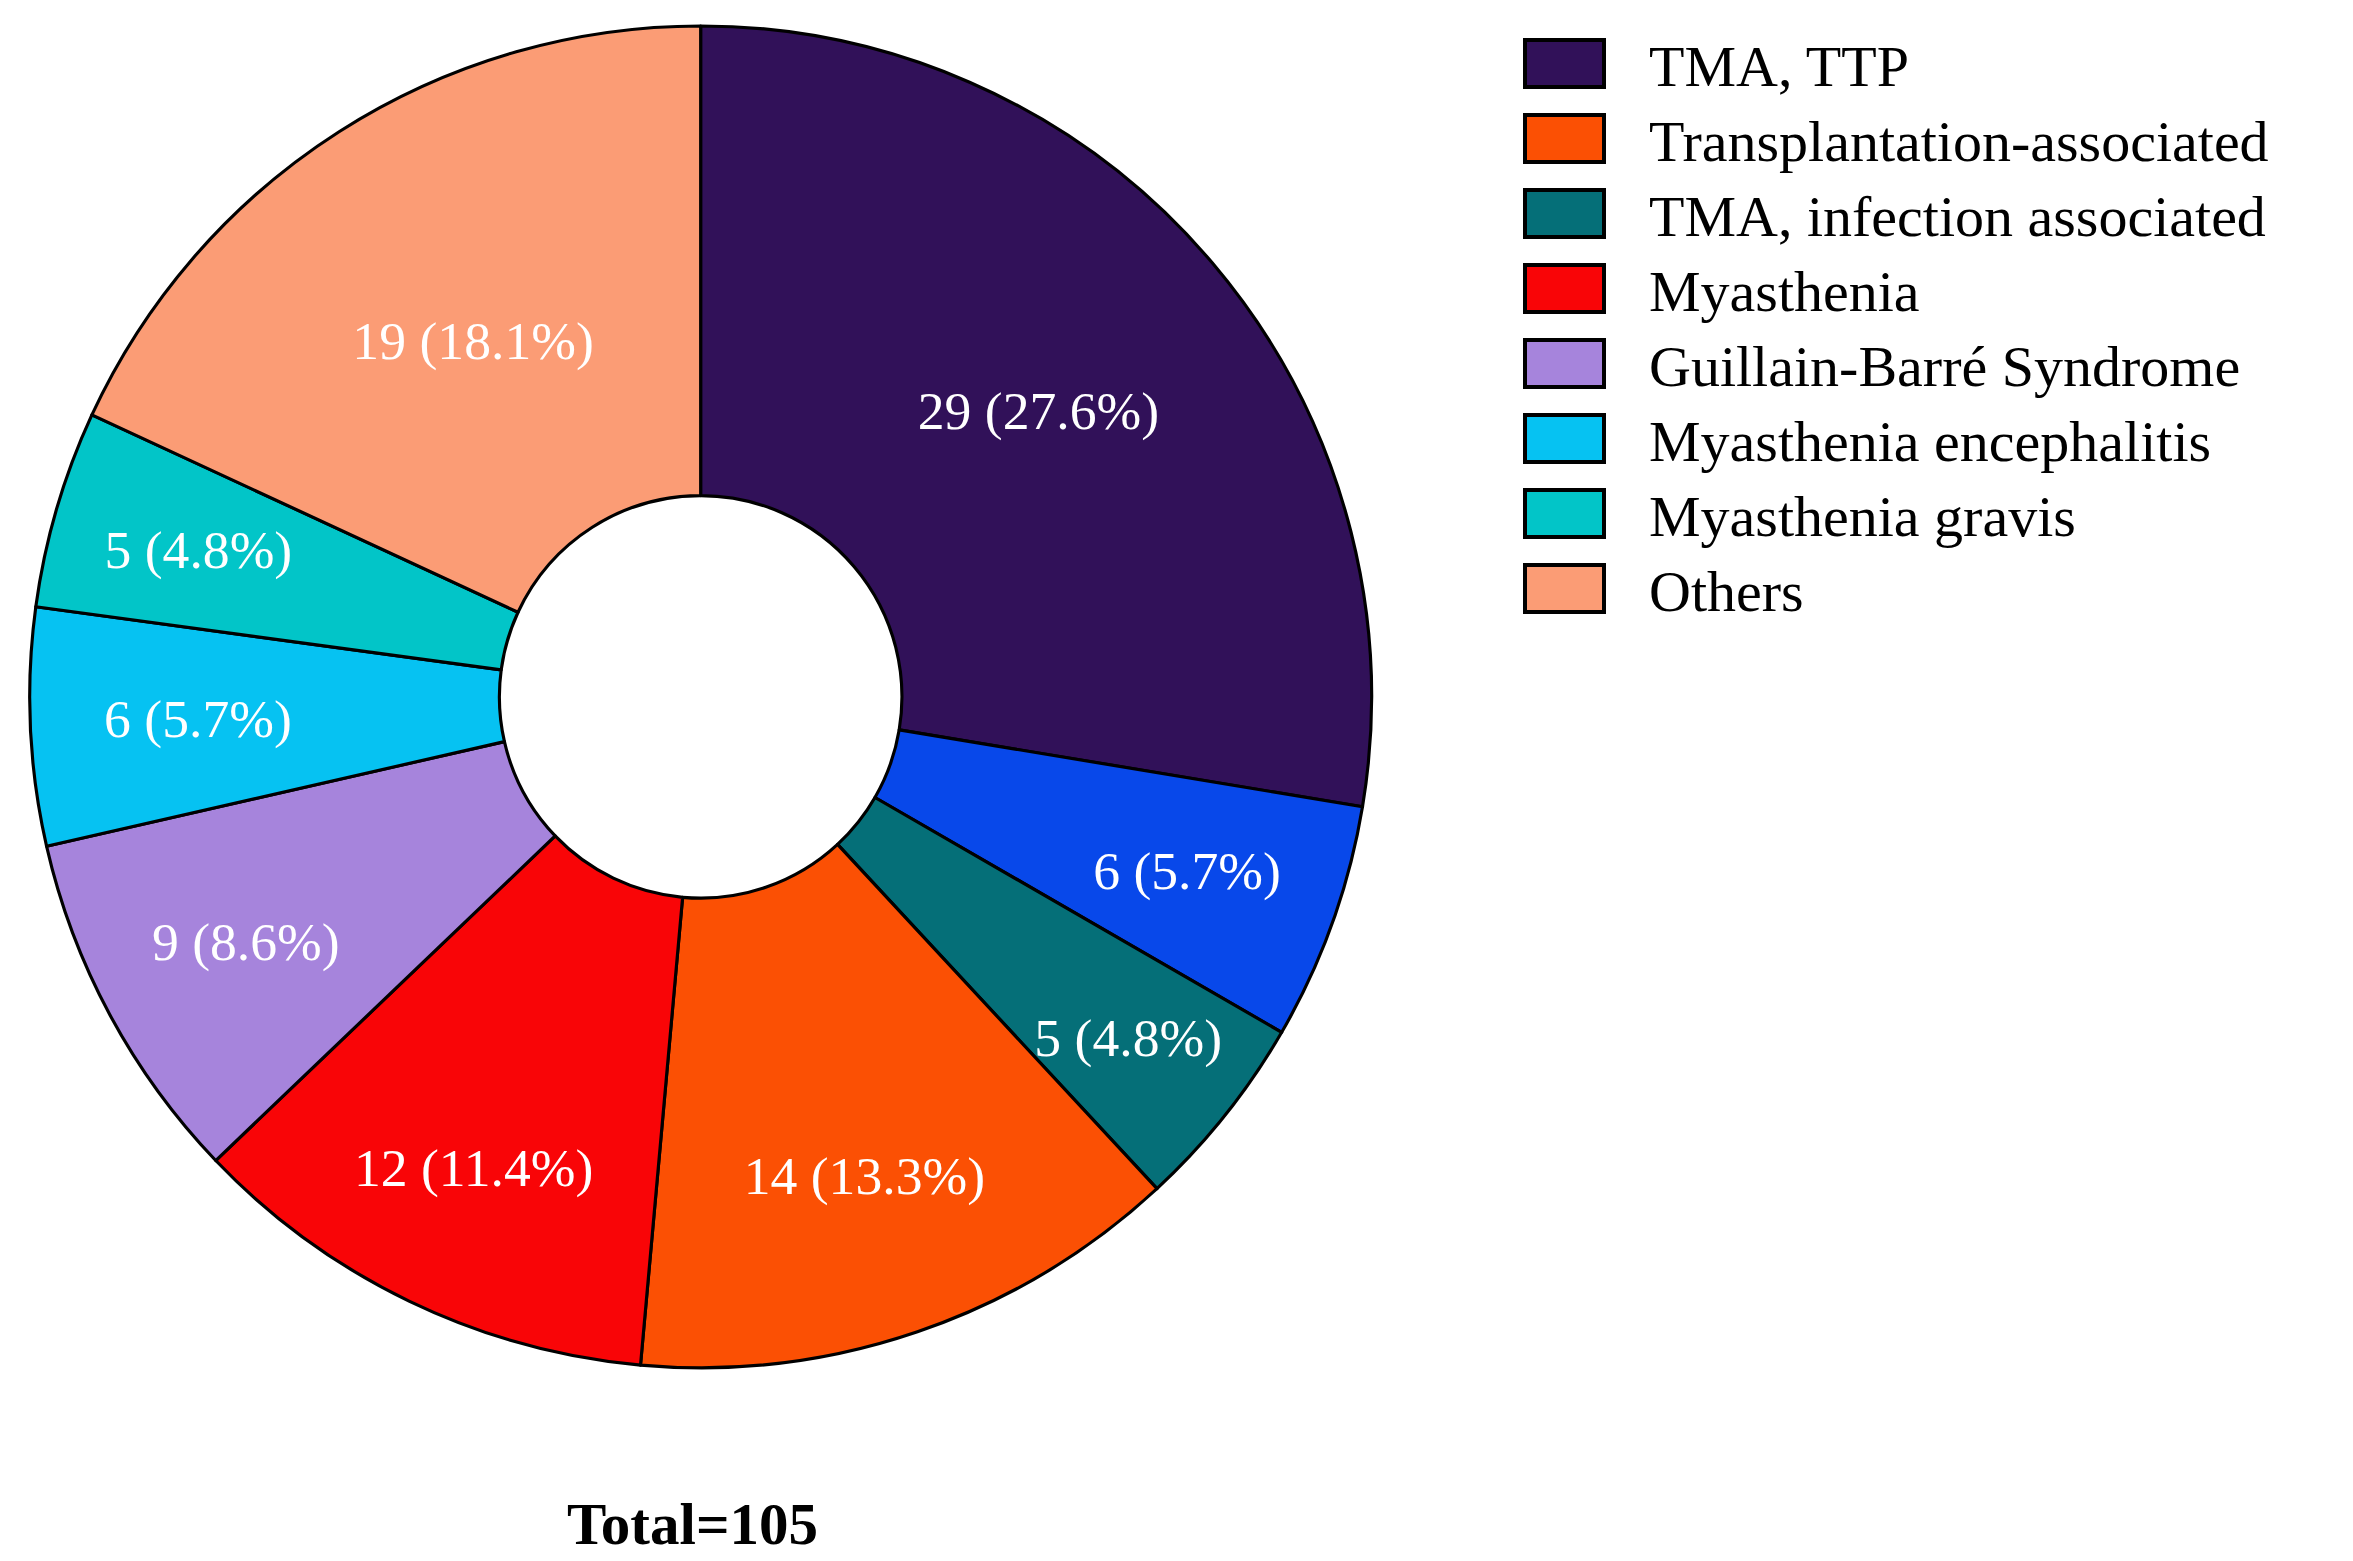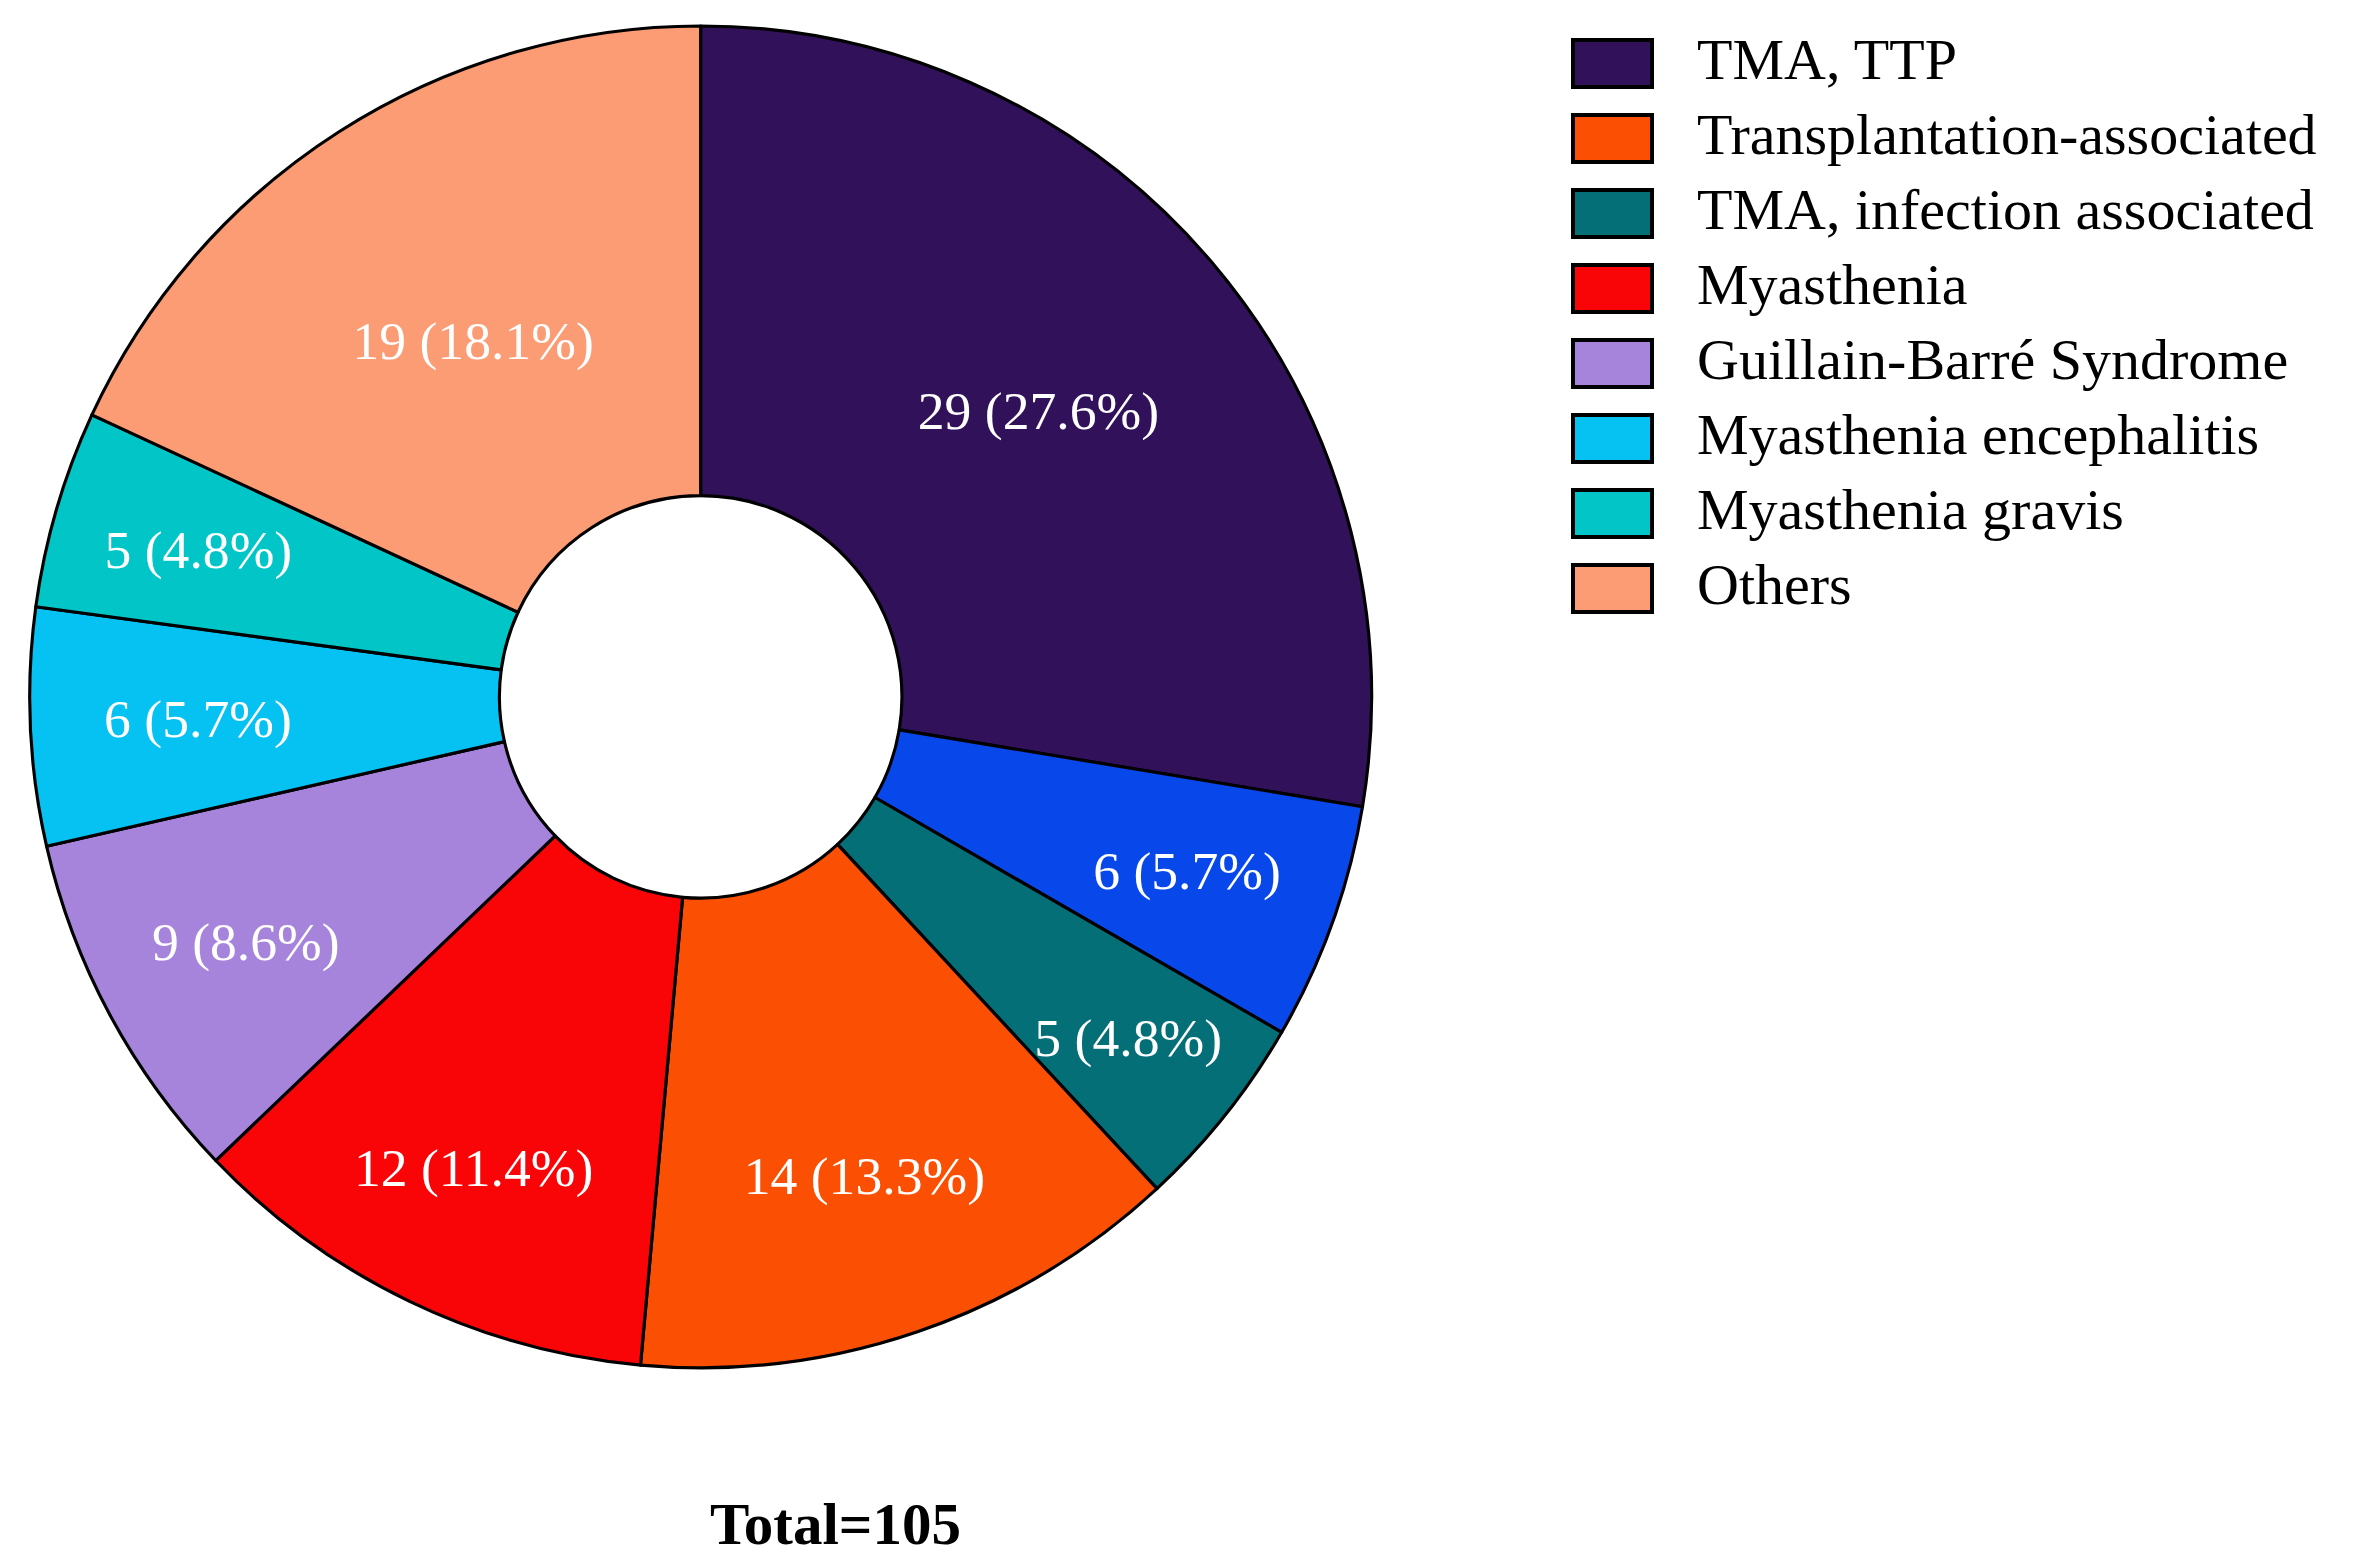--- a/index.html
+++ b/index.html
@@ -25,45 +25,44 @@
     font-size: 60px;
     fill: #ffffff;
   }
   .legend {
     position: absolute;
     left: 1523px;
     top: 38px;
   }
   .legend-row {
     display: flex;
-    align-items: flex-end;
+    align-items: flex-start;
     height: 51px;
     margin-bottom: 24px;
-    margin-left: 48px;
   }
   .legend-swatch {
     box-sizing: border-box;
     width: 83px;
     height: 51px;
     border: 4.5px solid #000000;
     flex: 0 0 auto;
   }
   .legend-label {
     margin-left: 43px;
     font-size: 58px;
     line-height: 1;
     color: #000000;
     white-space: nowrap;
   }
   .total-label {
     position: absolute;
     left: 424px;
     top: 1490px;
     width: 537px;
-    text-align: right;
+    text-align: center;
     font-size: 59px;
     font-weight: bold;
     color: #000000;
   }
 </style>
 </head>
 <body>
 
 <div class="canvas">
 

